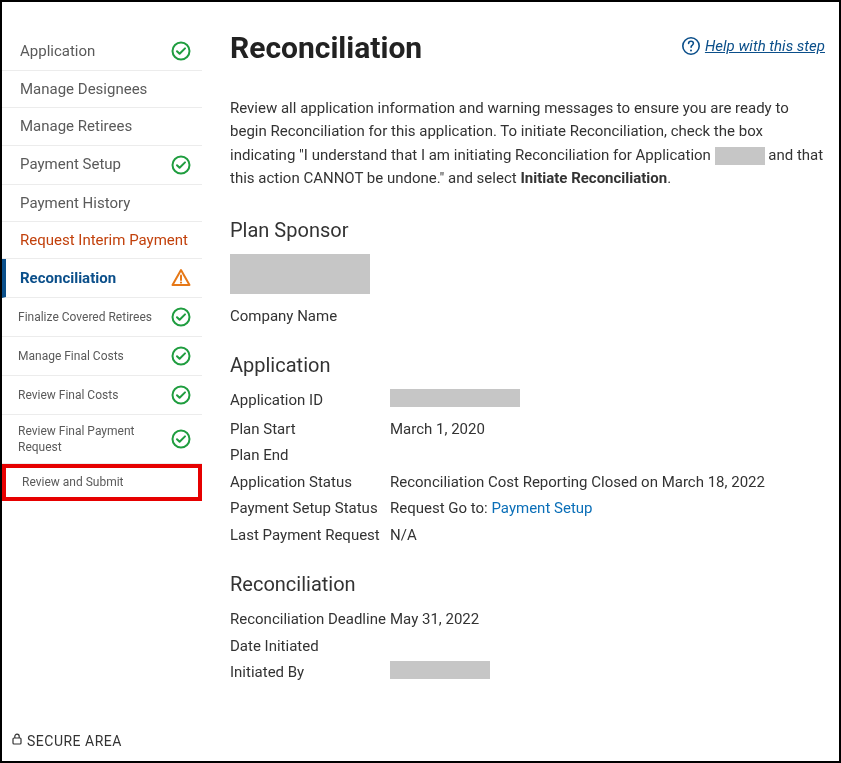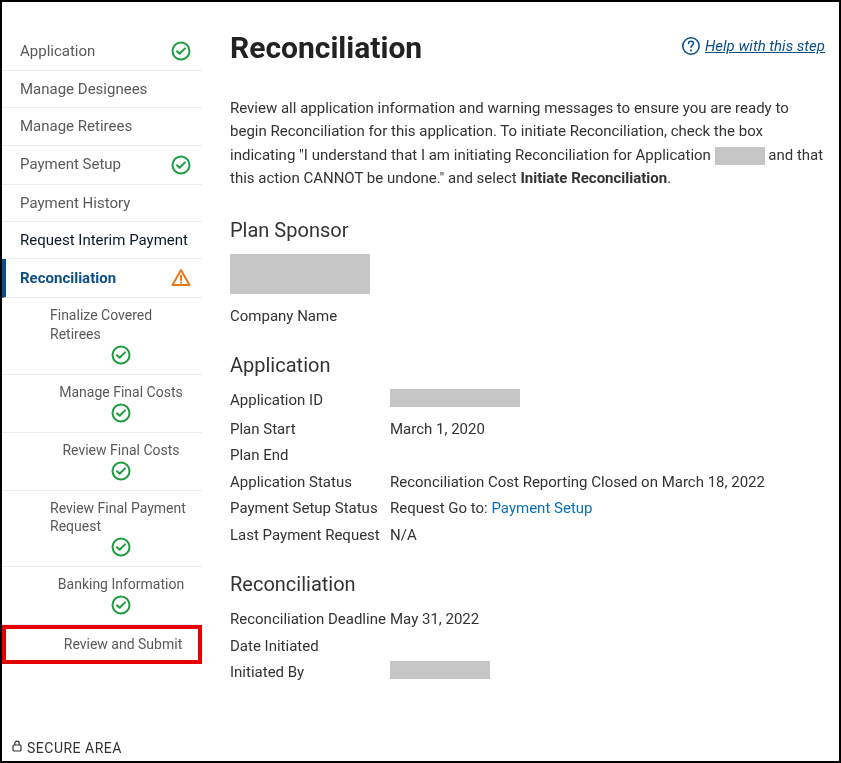--- a/index.html
+++ b/index.html
@@ -29,32 +29,31 @@
     align-items: center;
     justify-content: space-between;
     padding: 8px 10px 8px 18px;
     color: #5a5a5a;
     border-bottom: 1px solid #ececec;
     cursor: pointer;
     font-size: 15px;
     line-height: 1.35;
   }
   .nav-item.sub {
-    padding-left: 48px;
-    font-size: 14px;
-    flex-direction: column;
+    padding-left: 16px;
+    font-size: 12px;
   }
   .nav-item.active {
     color: #0b4f8a;
     font-weight: 700;
     border-left: 4px solid #0b4f8a;
     padding-left: 14px;
   }
   .nav-item.disabled {
-    color: #0f172a;
+    color: #c2410c;
   }
   .nav-label { flex: 1; }
   .nav-icon {
     width: 22px; height: 22px;
     flex-shrink: 0;
     display: flex; align-items: center; justify-content: center;
   }
   .highlight-box {
     border: 4px solid #e60000;
     padding: 6px 6px 6px 28px;
@@ -130,21 +129,21 @@
   .redact-block {
     display: inline-block;
     background: #c6c6c6;
   }
   .link-text {
     color: #0b6fb8;
     cursor: pointer;
   }
   .secure-footer {
     position: absolute;
-    bottom: 5px;
+    bottom: 12px;
     left: 8px;
     font-size: 14px;
     color: #333;
     display: flex;
     align-items: center;
     gap: 3px;
     letter-spacing: 0.5px;
   }
 </style>
 </head>
@@ -215,29 +214,20 @@
         <span class="nav-label">Review Final Costs</span>
         <span class="nav-icon">
           <svg width="22" height="22" viewBox="0 0 22 22" fill="none">
             <circle cx="11" cy="11" r="8.5" stroke="#1f9d3f" stroke-width="2"></circle>
             <path d="M7 11.2l2.6 2.6L15 8.4" stroke="#1f9d3f" stroke-width="2" stroke-linecap="round" stroke-linejoin="round" fill="none"></path>
           </svg>
         </span>
       </div>
       <div class="nav-item sub">
         <span class="nav-label">Review Final Payment Request</span>
-        <span class="nav-icon">
-          <svg width="22" height="22" viewBox="0 0 22 22" fill="none">
-            <circle cx="11" cy="11" r="8.5" stroke="#1f9d3f" stroke-width="2"></circle>
-            <path d="M7 11.2l2.6 2.6L15 8.4" stroke="#1f9d3f" stroke-width="2" stroke-linecap="round" stroke-linejoin="round" fill="none"></path>
-          </svg>
-        </span>
-      </div>
-      <div class="nav-item sub">
-        <span class="nav-label">Banking Information</span>
         <span class="nav-icon">
           <svg width="22" height="22" viewBox="0 0 22 22" fill="none">
             <circle cx="11" cy="11" r="8.5" stroke="#1f9d3f" stroke-width="2"></circle>
             <path d="M7 11.2l2.6 2.6L15 8.4" stroke="#1f9d3f" stroke-width="2" stroke-linecap="round" stroke-linejoin="round" fill="none"></path>
           </svg>
         </span>
       </div>
       <div class="nav-item sub highlight-box" style="border-bottom: 4px solid rgb(230, 0, 0); justify-content: flex-end;">
         <span class="nav-label">Review and Submit</span>
       </div>

